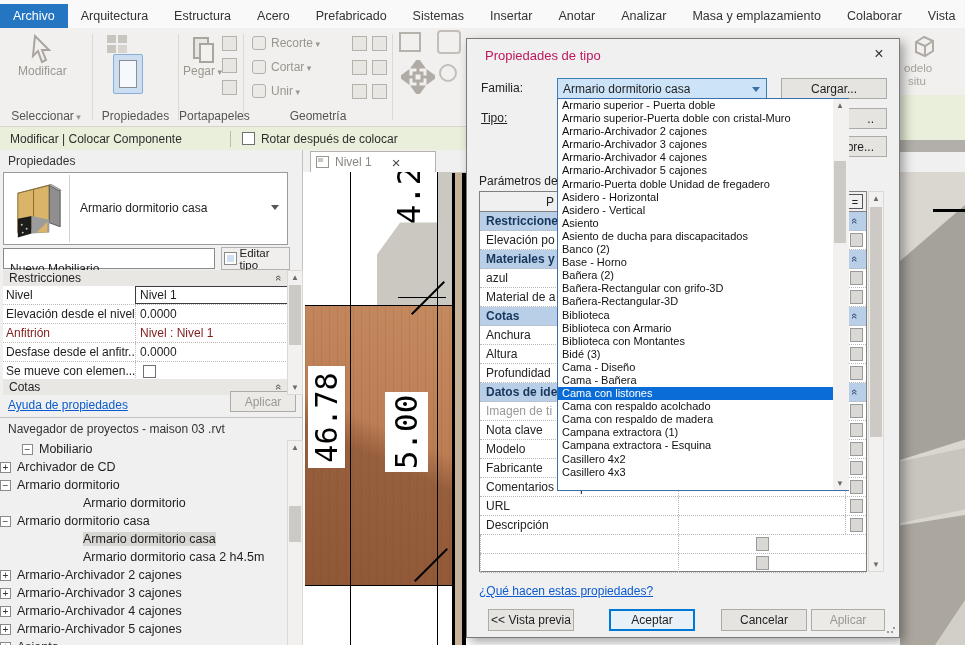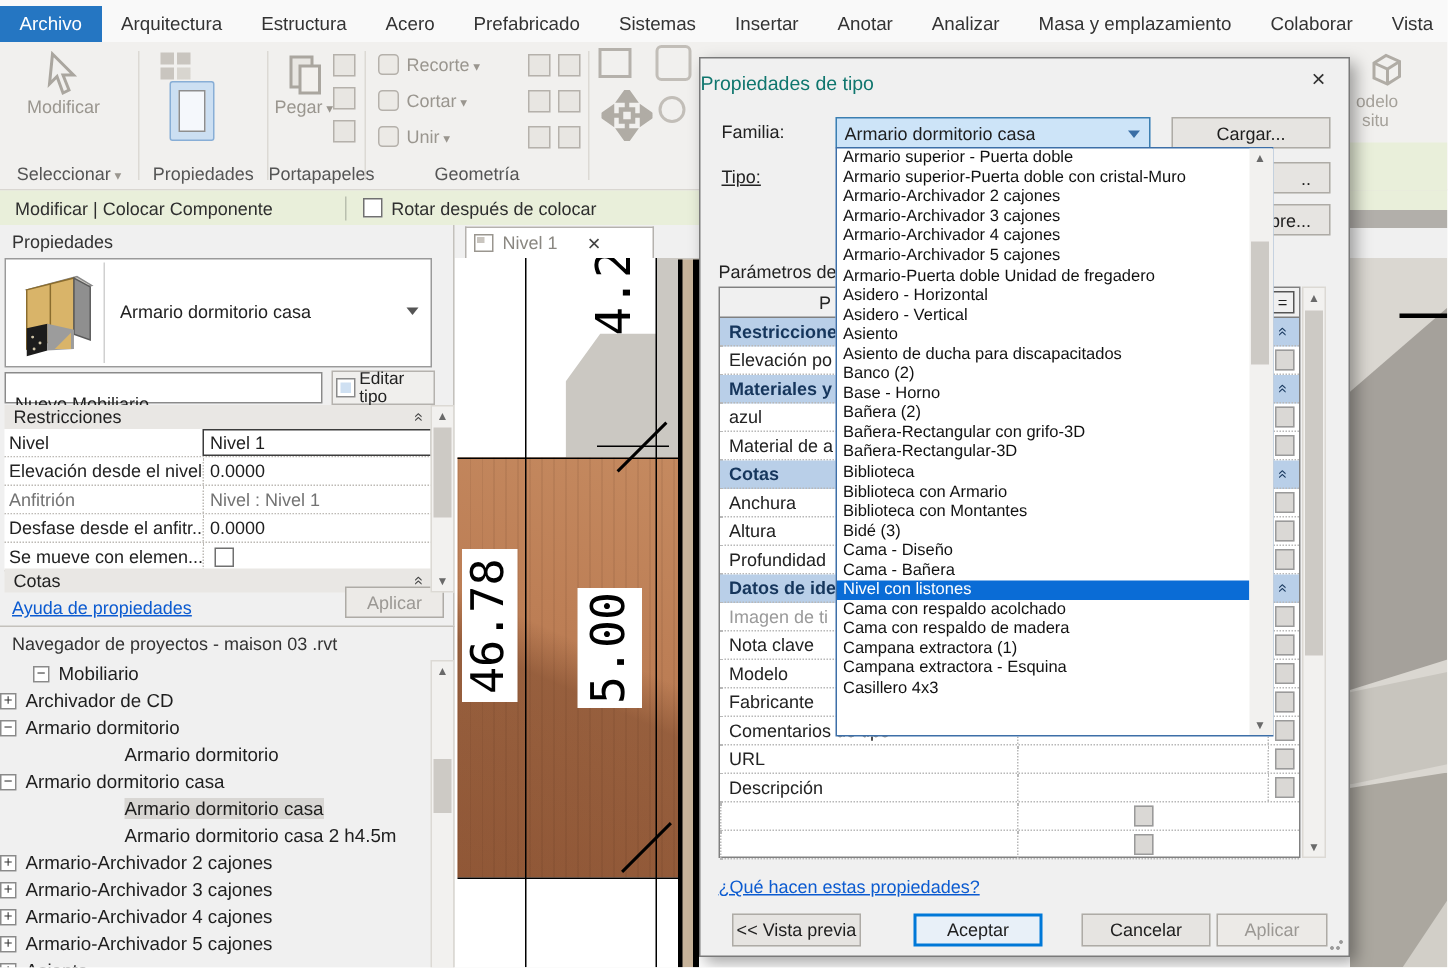--- a/index.html
+++ b/index.html
@@ -56,21 +56,21 @@
   #edit-type-btn { position:absolute; left:221px; top:97px; width:69px; height:23px; background:#f0efed; border:1px solid #b5b2ae; display:flex; align-items:center; gap:3px; font-size:11.5px; }
   .et-ic { width:13px; height:13px; margin-left:2px; border:1px solid #8a8a8a; background:linear-gradient(#cfe0f2,#cfe0f2) 2px 2px/7px 7px no-repeat,#fff; }
   .sec-hdr { position:absolute; left:3px; width:285px; height:16px; background:#e9e7e4; display:flex; align-items:center; justify-content:space-between; font-size:12px; color:#222; }
   .sec-hdr .chev2 { margin-right:6px; }
   .chev2 { display:inline-block; transform:rotate(90deg); color:#444; font-size:11px; }
   #prop-rows { position:absolute; left:3px; top:136px; width:285px; }
   .prow { display:grid; grid-template-columns:132px 1fr; height:19px; border-bottom:1px dotted #bdbab5; background:#fff; align-items:center; }
   .prow .plabel { padding-left:3px; color:#222; overflow:hidden; white-space:nowrap; }
   .prow .pvalue { border-left:1px dotted #bdbab5; height:100%; display:flex; align-items:center; padding-left:4px; white-space:nowrap; }
   .prow.boxed .pvalue { border:1px solid #3c3c3c; }
-  .prow.disabled .plabel, .prow.disabled .pvalue { color:#737373; }
+  .prow.disabled .plabel, .prow.disabled .pvalue { color:#7f1d1d; }
   .prow .pcheck { display:none; }
   .prow.chk .pcheck { display:block; width:13px; height:13px; border:1px solid #707070; background:#fff; margin-left:3px; }
   #help-link { position:absolute; left:8px; top:248px; color:#0c5bd0; text-decoration:underline; }
   .btn { background:#e6e4e1; border:1px solid #aeaba6; display:flex; align-items:center; justify-content:center; color:#222; }
   .btn.disabled { color:#9b9894; background:#eceae7; }
   #apply-panel-btn { position:absolute; left:230px; top:241px; width:66px; height:21px; }
 
   
   .vscroll { position:absolute; width:16px; background:#f2f1ef; border:1px solid #dcd9d4; }
   .vscroll .sarrow { position:absolute; left:0; width:14px; height:13px; color:#6a6a6a; font-size:8px; text-align:center; line-height:13px; }
@@ -110,21 +110,21 @@
   .tick-s { width:2px; height:46px; background:#000; transform:rotate(45deg); }
   .dim { display:flex; align-items:center; justify-content:center; background:#fff; }
   .dim span { transform:rotate(-90deg); font-family:"DejaVu Sans Mono", monospace; color:#000; white-space:nowrap; }
   #dim-top { background:transparent; }
 
   
   .sliver { position:absolute; }
 
   
   #dialog { left:466px; top:38px; width:434px; height:600px; background:#f0f0f0; border:1px solid #7a7a7a; box-shadow:4px 4px 10px rgba(0,0,0,.35); z-index:50; }
-  #dlg-title { position:absolute; left:0; top:9px; font-size:13px; color:#0f766e; }
+  #dlg-title { position:absolute; left:18px; top:9px; font-size:13px; color:#be185d; }
   #dlg-close { position:absolute; right:10px; top:6px; width:20px; height:20px; text-align:center; font-size:16px; color:#333; }
   .dlg-label { position:absolute; color:#222; }
   #familia-combo { position:absolute; left:90px; top:39px; width:210px; height:21px; background:#cde4f8; border:1px solid #3c7fb1; display:flex; align-items:center; }
   #familia-combo span { margin-left:5px; white-space:nowrap; overflow:hidden; }
   #familia-combo .dd-arrow { position:absolute; right:6px; top:8px; border-top-color:#3a6ea5; }
   .dlg-btn { position:absolute; background:#e6e4e1; border:1px solid #aeaba6; display:flex; align-items:center; justify-content:center; }
   .dlg-btn.tail { justify-content:flex-end; padding-right:12px; }
 
   
   #ptable { position:absolute; left:12px; top:152px; width:388px; height:381px; background:#fff; border:1px solid #808080; }
@@ -636,25 +636,26 @@
           <div class="fl-item">Base - Horno</div>
           <div class="fl-item">Bañera (2)</div>
           <div class="fl-item">Bañera-Rectangular con grifo-3D</div>
           <div class="fl-item">Bañera-Rectangular-3D</div>
           <div class="fl-item">Biblioteca</div>
           <div class="fl-item">Biblioteca con Armario</div>
           <div class="fl-item">Biblioteca con Montantes</div>
           <div class="fl-item">Bidé (3)</div>
           <div class="fl-item">Cama - Diseño</div>
           <div class="fl-item">Cama - Bañera</div>
-          <div class="fl-item selected">Nivel con listones</div>
+          <div class="fl-item selected">Cama con listones</div>
           <div class="fl-item">Cama con respaldo acolchado</div>
           <div class="fl-item">Cama con respaldo de madera</div>
           <div class="fl-item">Campana extractora (1)</div>
           <div class="fl-item">Campana extractora - Esquina</div>
+          <div class="fl-item">Casillero 4x2</div>
           <div class="fl-item">Casillero 4x3</div>
         </div>
       <div class="vscroll" id="fl-scroll">
         <span class="sarrow" style="top:0;">▲</span>
         <span class="sthumb" style="top:62px;height:82px;"></span>
         <span class="sarrow" style="bottom:0;">▼</span>
       </div>
     </div>
 
     <a id="dlg-help">¿Qué hacen estas propiedades?</a>

